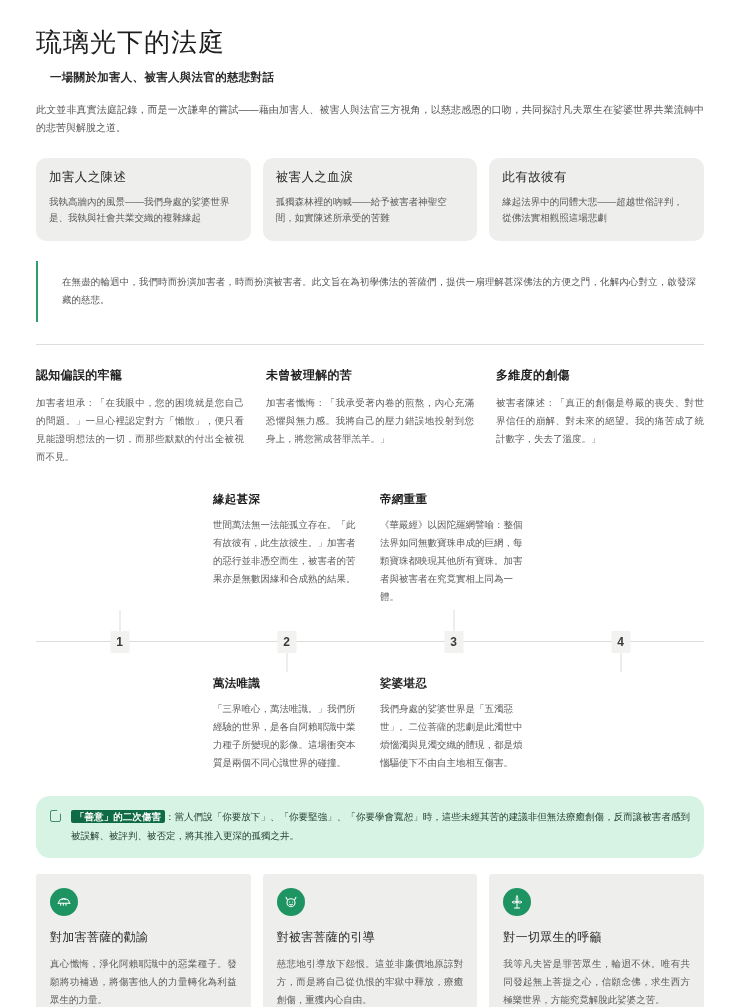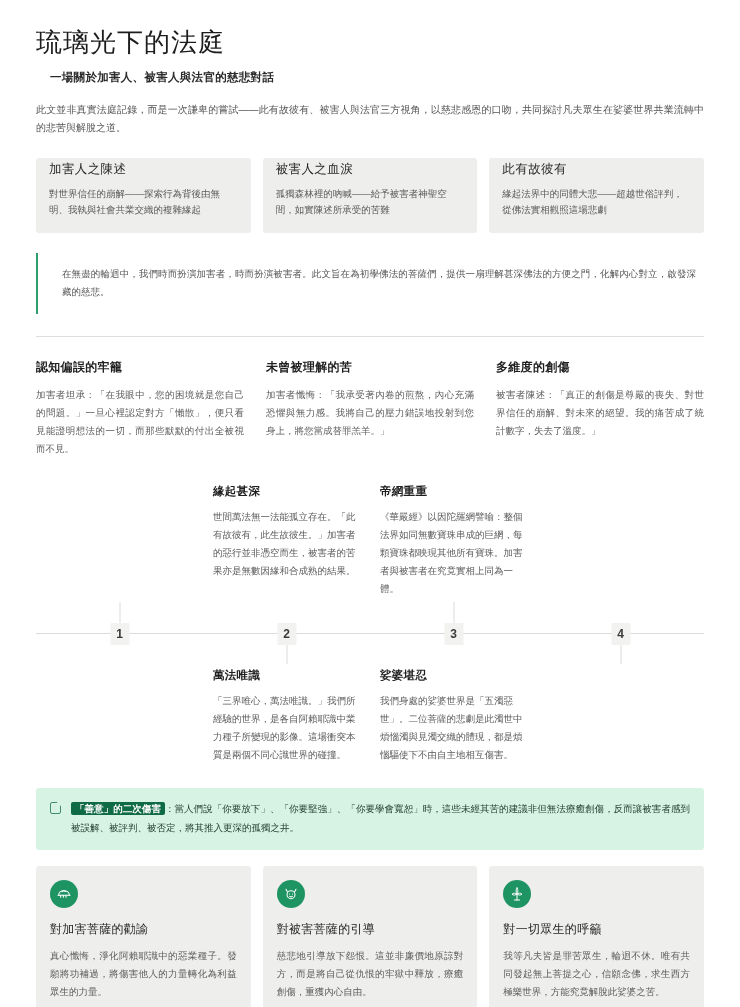--- a/index.html
+++ b/index.html
@@ -46,22 +46,22 @@
 
   
   .card-row {
     display: flex;
     gap: 12px;
     margin: 0 14px 20px 14px;
   }
   .grey-card {
     flex: 1 1 0;
     background: #eeeeec;
-    border-radius: 3px;
-    padding: 3px 13px 14px 13px;
+    border-radius: 10px;
+    padding: 11px 13px 14px 13px;
   }
   .grey-card h3 {
     margin: 0 0 8px 0;
     font-size: 12.5px;
     font-weight: 400;
     color: #2a2a2a;
     letter-spacing: .4px;
   }
   .grey-card p {
     margin: 0;
@@ -185,21 +185,21 @@
     background: #dcdcdc;
     transform: translateX(-50%);
   }
   .tl-stem.up { top: -10px; height: 22px; }
   .tl-stem.down { top: 32px; height: 20px; }
 
   
   .callout {
     margin: 24px 14px 0 14px;
     background: #d7f3e4;
-    border-radius: 3px;
+    border-radius: 14px;
     padding: 12px 14px 13px 14px;
     display: flex;
     gap: 10px;
   }
   .callout-icon {
     flex: 0 0 auto;
     width: 11px;
     height: 12px;
     margin-top: 2px;
     border: 1.4px solid #3f8f6a;
@@ -268,26 +268,26 @@
     text-align: justify;
   }
 </style>
 </head>
 <body>
 
 <div class="page">
 
   <h1 class="doc-title">琉璃光下的法庭</h1>
   <div class="doc-subtitle">一場關於加害人、被害人與法官的慈悲對話</div>
-  <p class="doc-intro">此文並非真實法庭記錄，而是一次謙卑的嘗試——此有故彼有、被害人與法官三方視角，以慈悲感恩的口吻，共同探討凡夫眾生在娑婆世界共業流轉中的悲苦與解脫之道。</p>
+  <p class="doc-intro">此文並非真實法庭記錄，而是一次謙卑的嘗試——藉由加害人、被害人與法官三方視角，以慈悲感恩的口吻，共同探討凡夫眾生在娑婆世界共業流轉中的悲苦與解脫之道。</p>
 
   <div class="card-row">
     <div class="grey-card">
       <h3>加害人之陳述</h3>
-      <p>對世界信任的崩解——探索行為背後由無明、我執與社會共業交織的複雜緣起</p>
+      <p>我執高牆內的風景——我們身處的娑婆世界是、我執與社會共業交織的複雜緣起</p>
     </div>
     <div class="grey-card">
       <h3>被害人之血淚</h3>
       <p>孤獨森林裡的吶喊——給予被害者神聖空間，如實陳述所承受的苦難</p>
     </div>
     <div class="grey-card">
       <h3>此有故彼有</h3>
       <p>緣起法界中的同體大悲——超越世俗評判，從佛法實相觀照這場悲劇</p>
     </div>
   </div>

